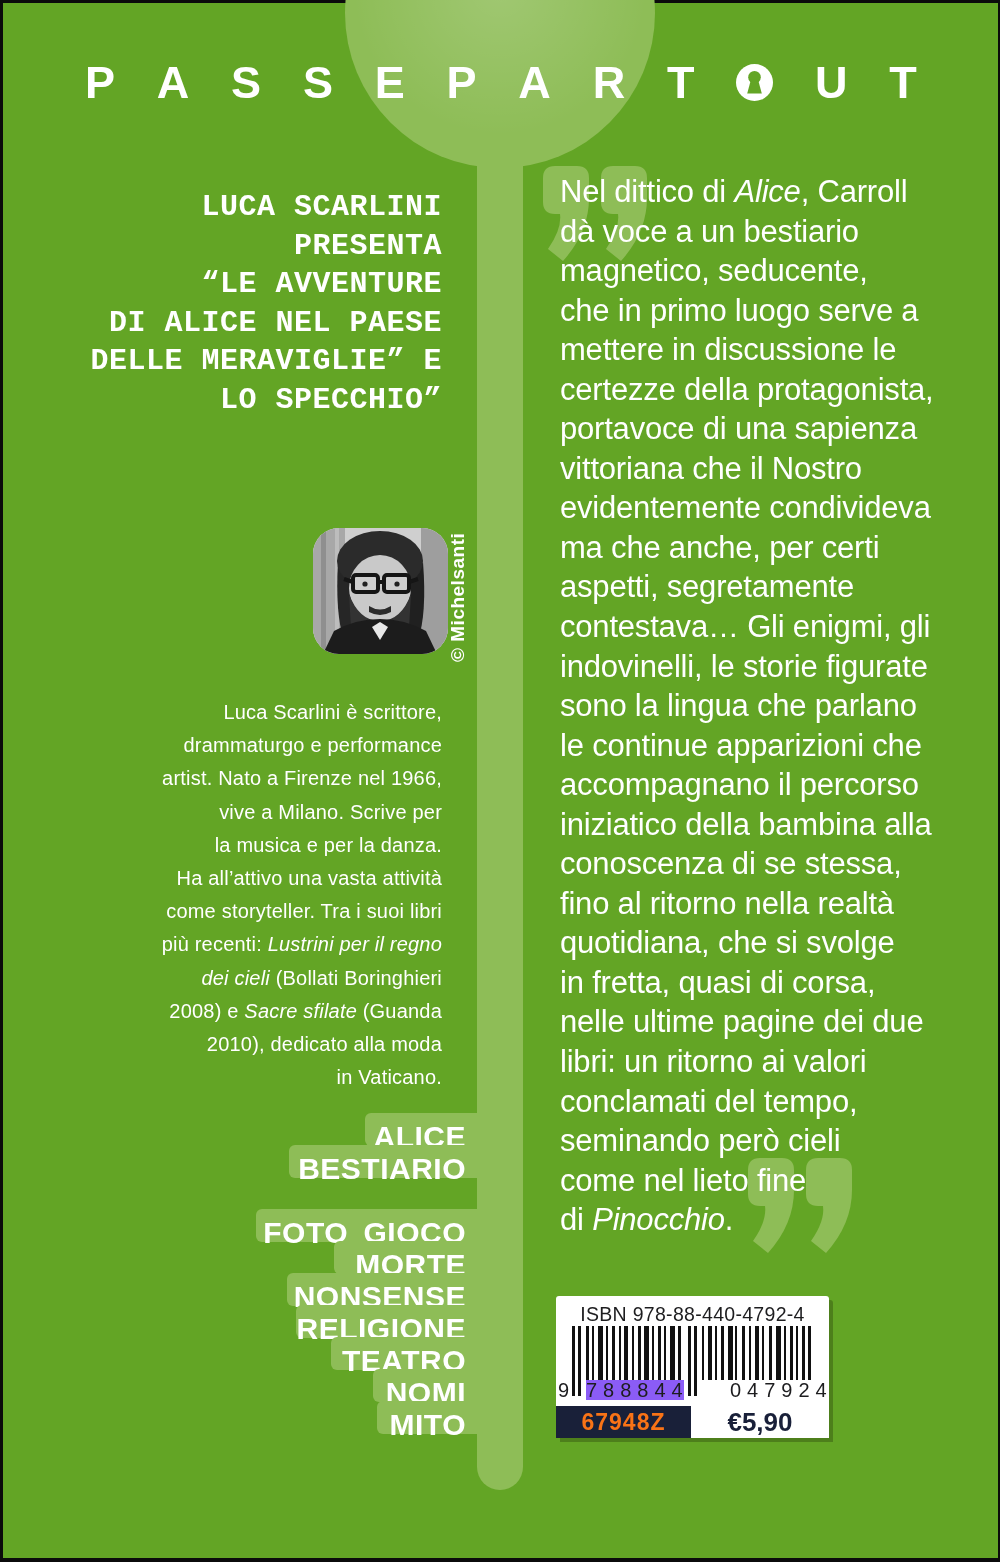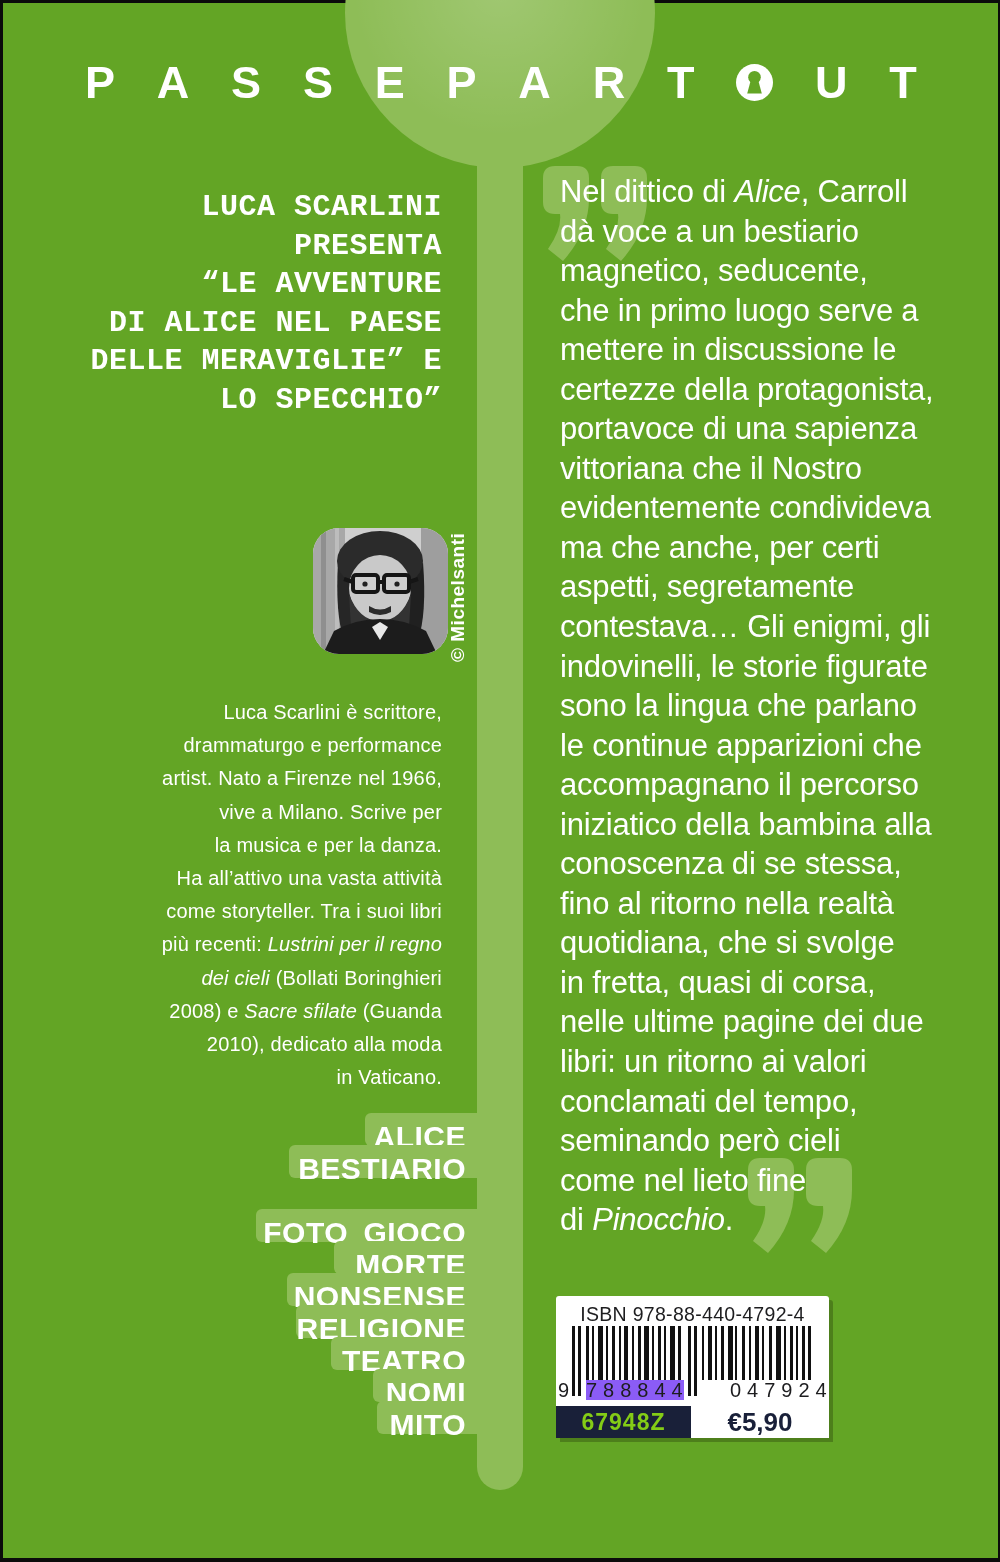--- a/index.html
+++ b/index.html
@@ -53,21 +53,21 @@
     border-radius:3px 3px 0 0;color:var(--c-dark,#1d1d1f);}
   .isbn-label{position:absolute;top:7px;left:0;width:100%;text-align:center;
     font-size:19.5px;letter-spacing:.3px;}
   .barcode{position:absolute;left:16px;top:30px;}
   .ean{position:absolute;top:84px;font-size:20px;letter-spacing:6px;line-height:20px;}
   .ean-first{left:2px;letter-spacing:0;}
   .ean-left{left:30px;width:98px;text-align:center;background:#8b5cf6;}
   .ean-right{left:146px;width:98px;text-align:right;background:#fff;margin-left:28px;}
   .code-box{position:absolute;left:0;top:110px;width:135px;height:32px;
     background:var(--c-navy,#192039);display:flex;align-items:center;justify-content:center;}
-  .code-box span{font-size:23px;font-weight:bold;letter-spacing:1px;color:#84cc16;}
+  .code-box span{font-size:23px;font-weight:bold;letter-spacing:1px;color:#f97316;}
   .price-box{position:absolute;left:135px;top:110px;width:138px;height:32px;background:#fff;
     display:flex;align-items:center;justify-content:center;}
   .price-box span{font-size:26px;font-weight:bold;color:var(--c-navy,#192039);}
   .bottom-edge{position:absolute;left:0;bottom:0;width:100%;height:4px;background:#0b0b0b;}
   i{font-style:italic;}
 </style>
 </head>
 <body>
 
 <div class="page">

